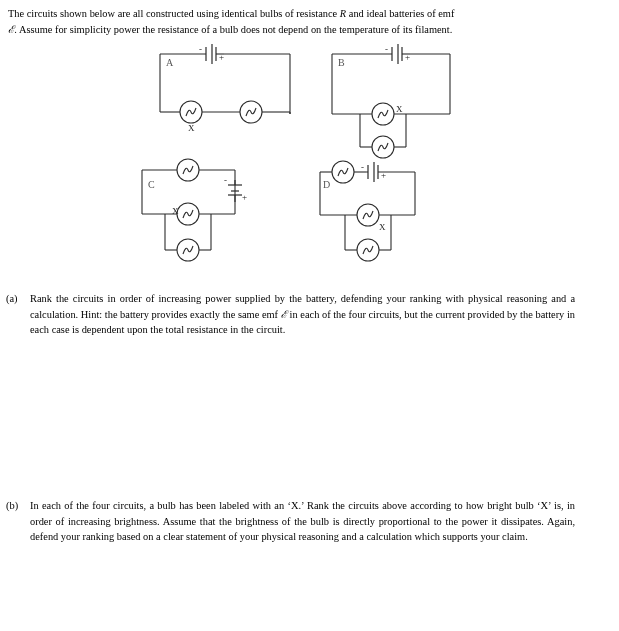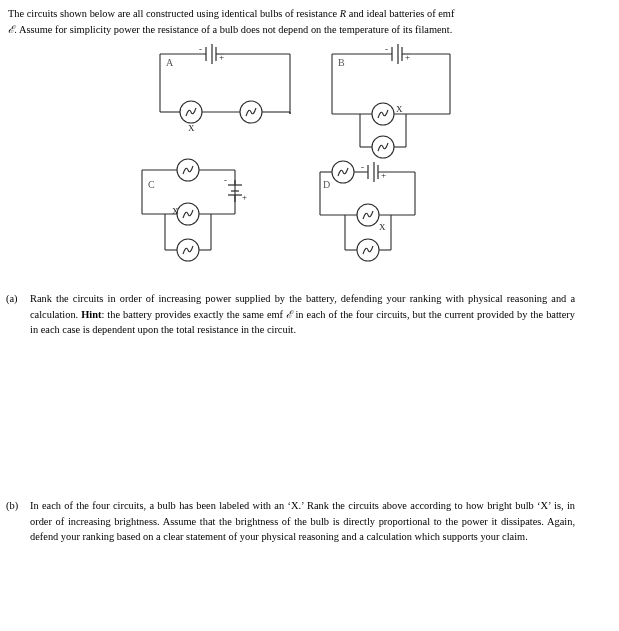--- a/index.html
+++ b/index.html
@@ -42,21 +42,21 @@
     left: 0;
     top: 0;
     width: 22px;
   }
   .part .body {
     margin-left: 24px;
     width: 545px;
   }
   #part-a { left: 6px; top: 291px; width: 580px; }
   #part-b { left: 6px; top: 498px; width: 580px; }
-  .bold { font-weight: bold; }
+  .bold { font-weight: normal; }
 
   .figure {
     position: absolute;
     left: 120px;
     top: 42px;
     width: 380px;
     height: 235px;
   }
   svg { display: block; }
   .lbl-text {

